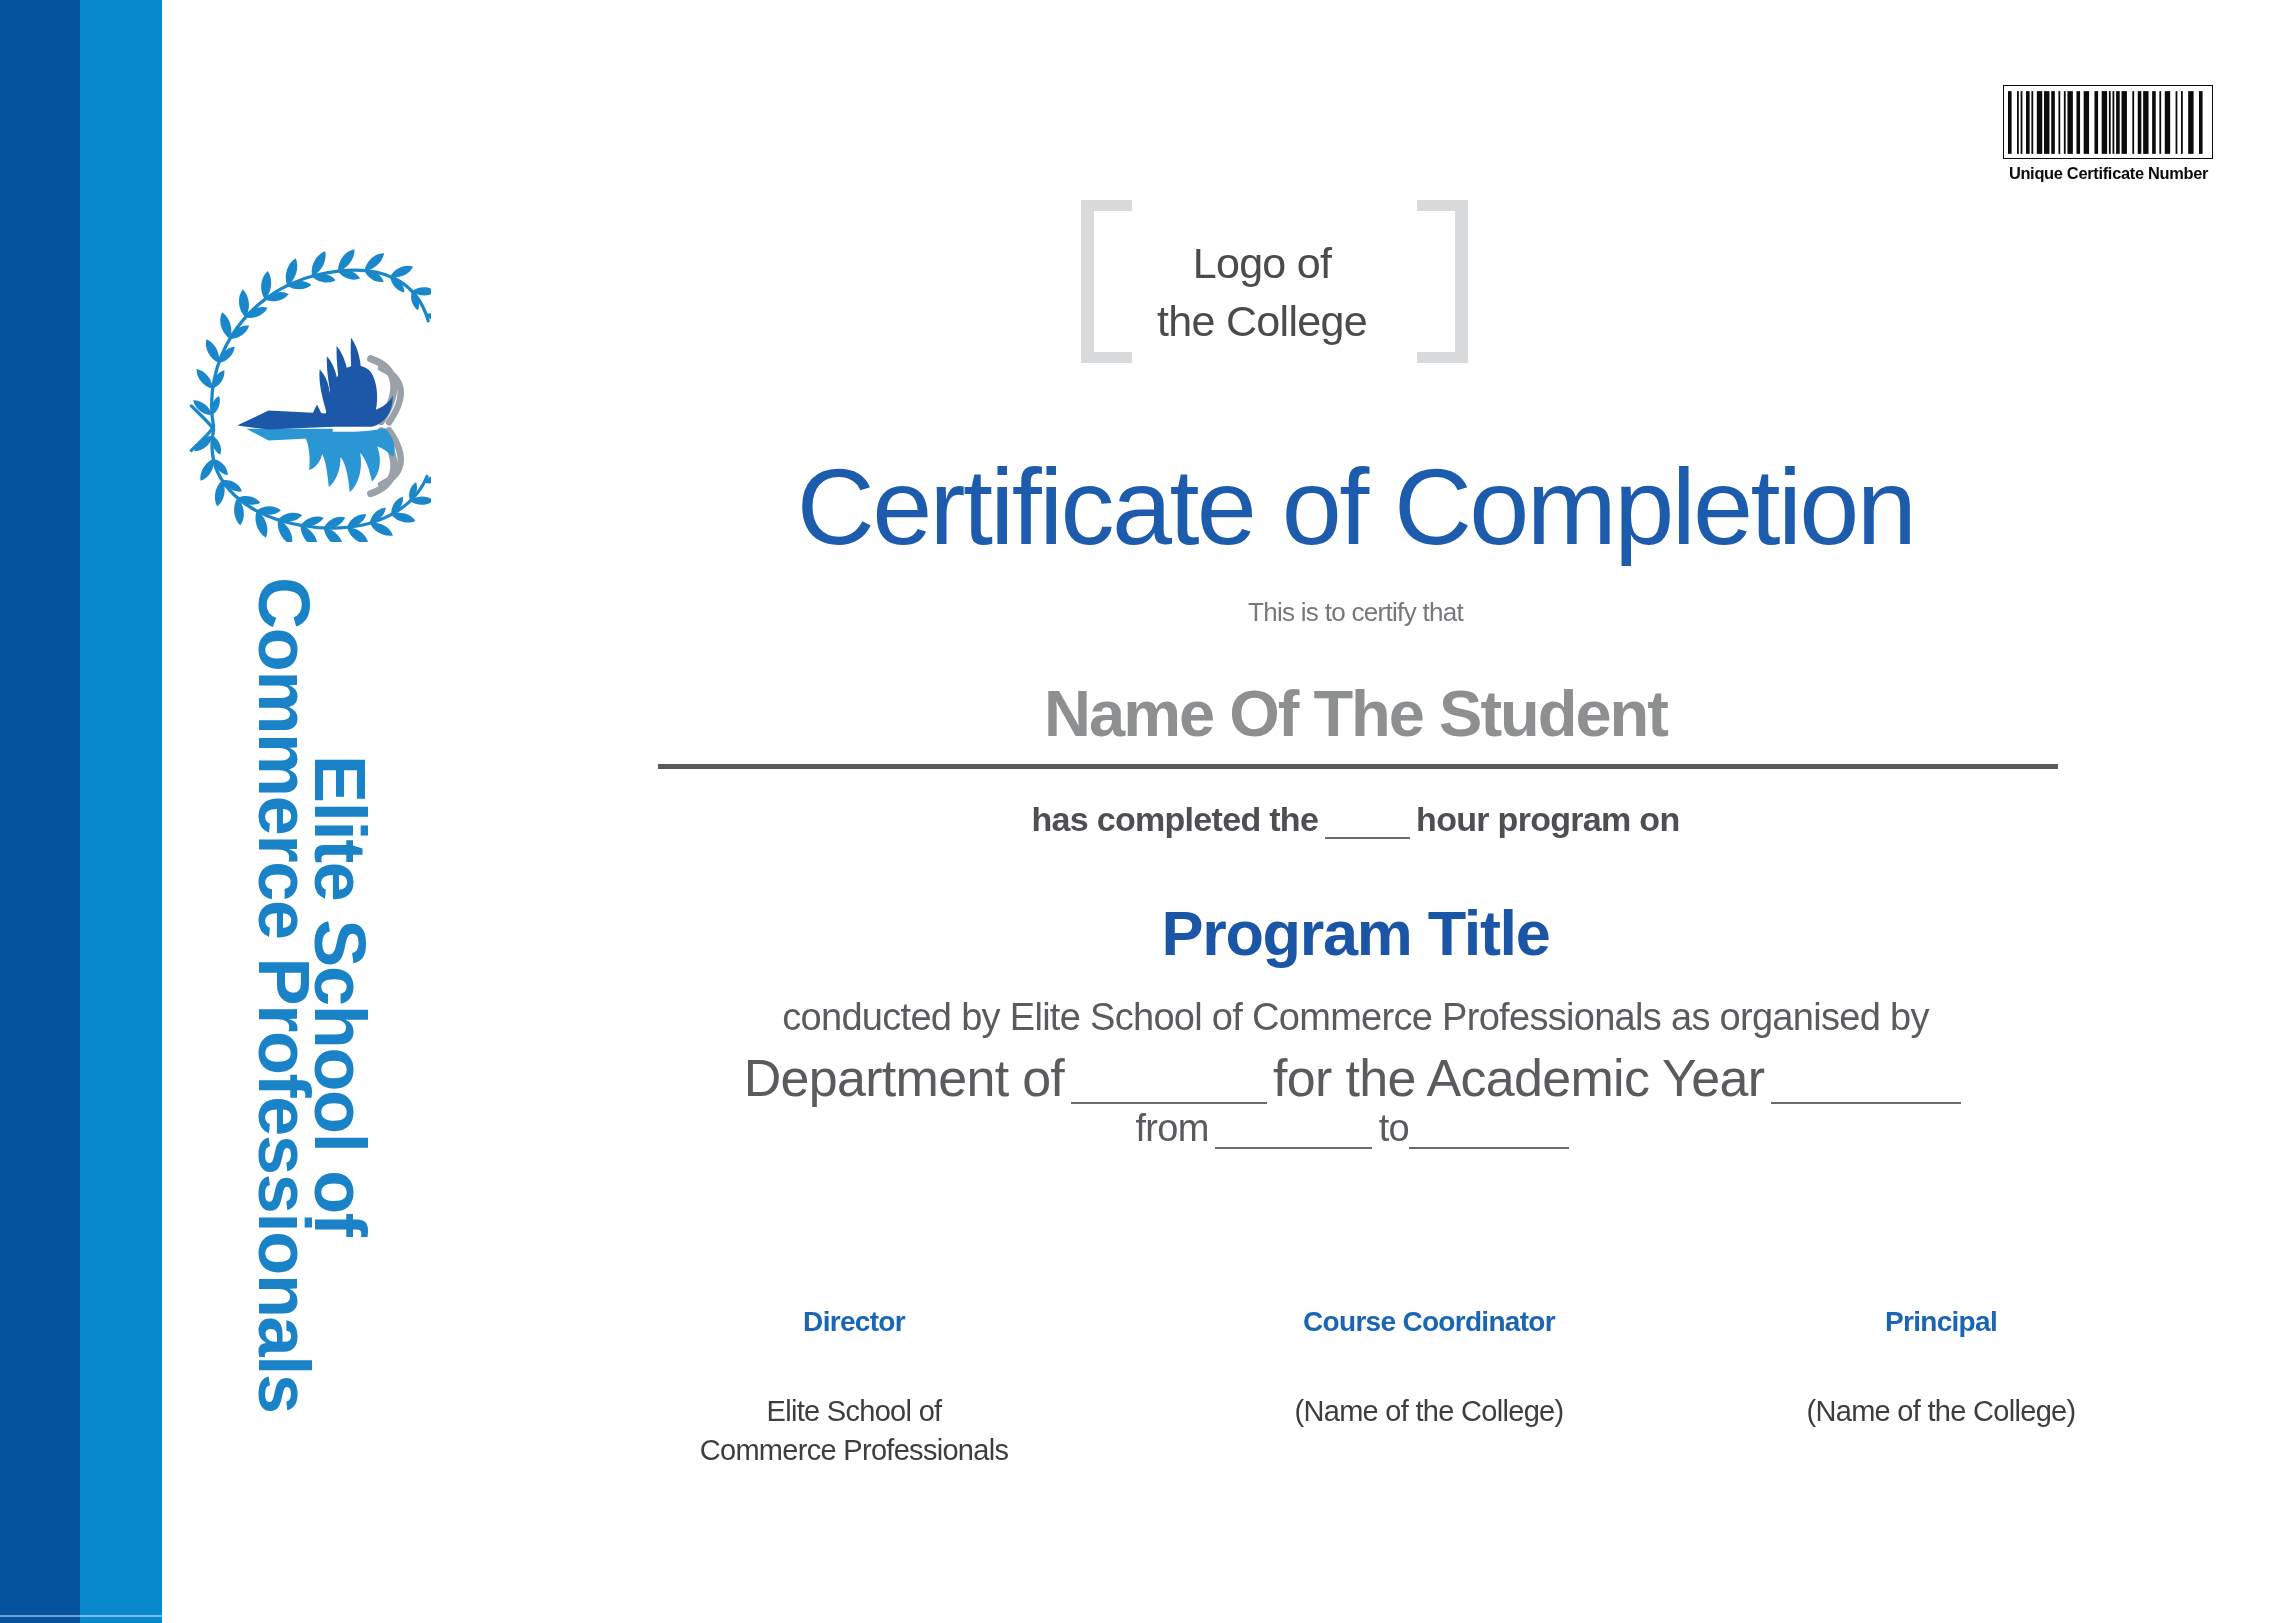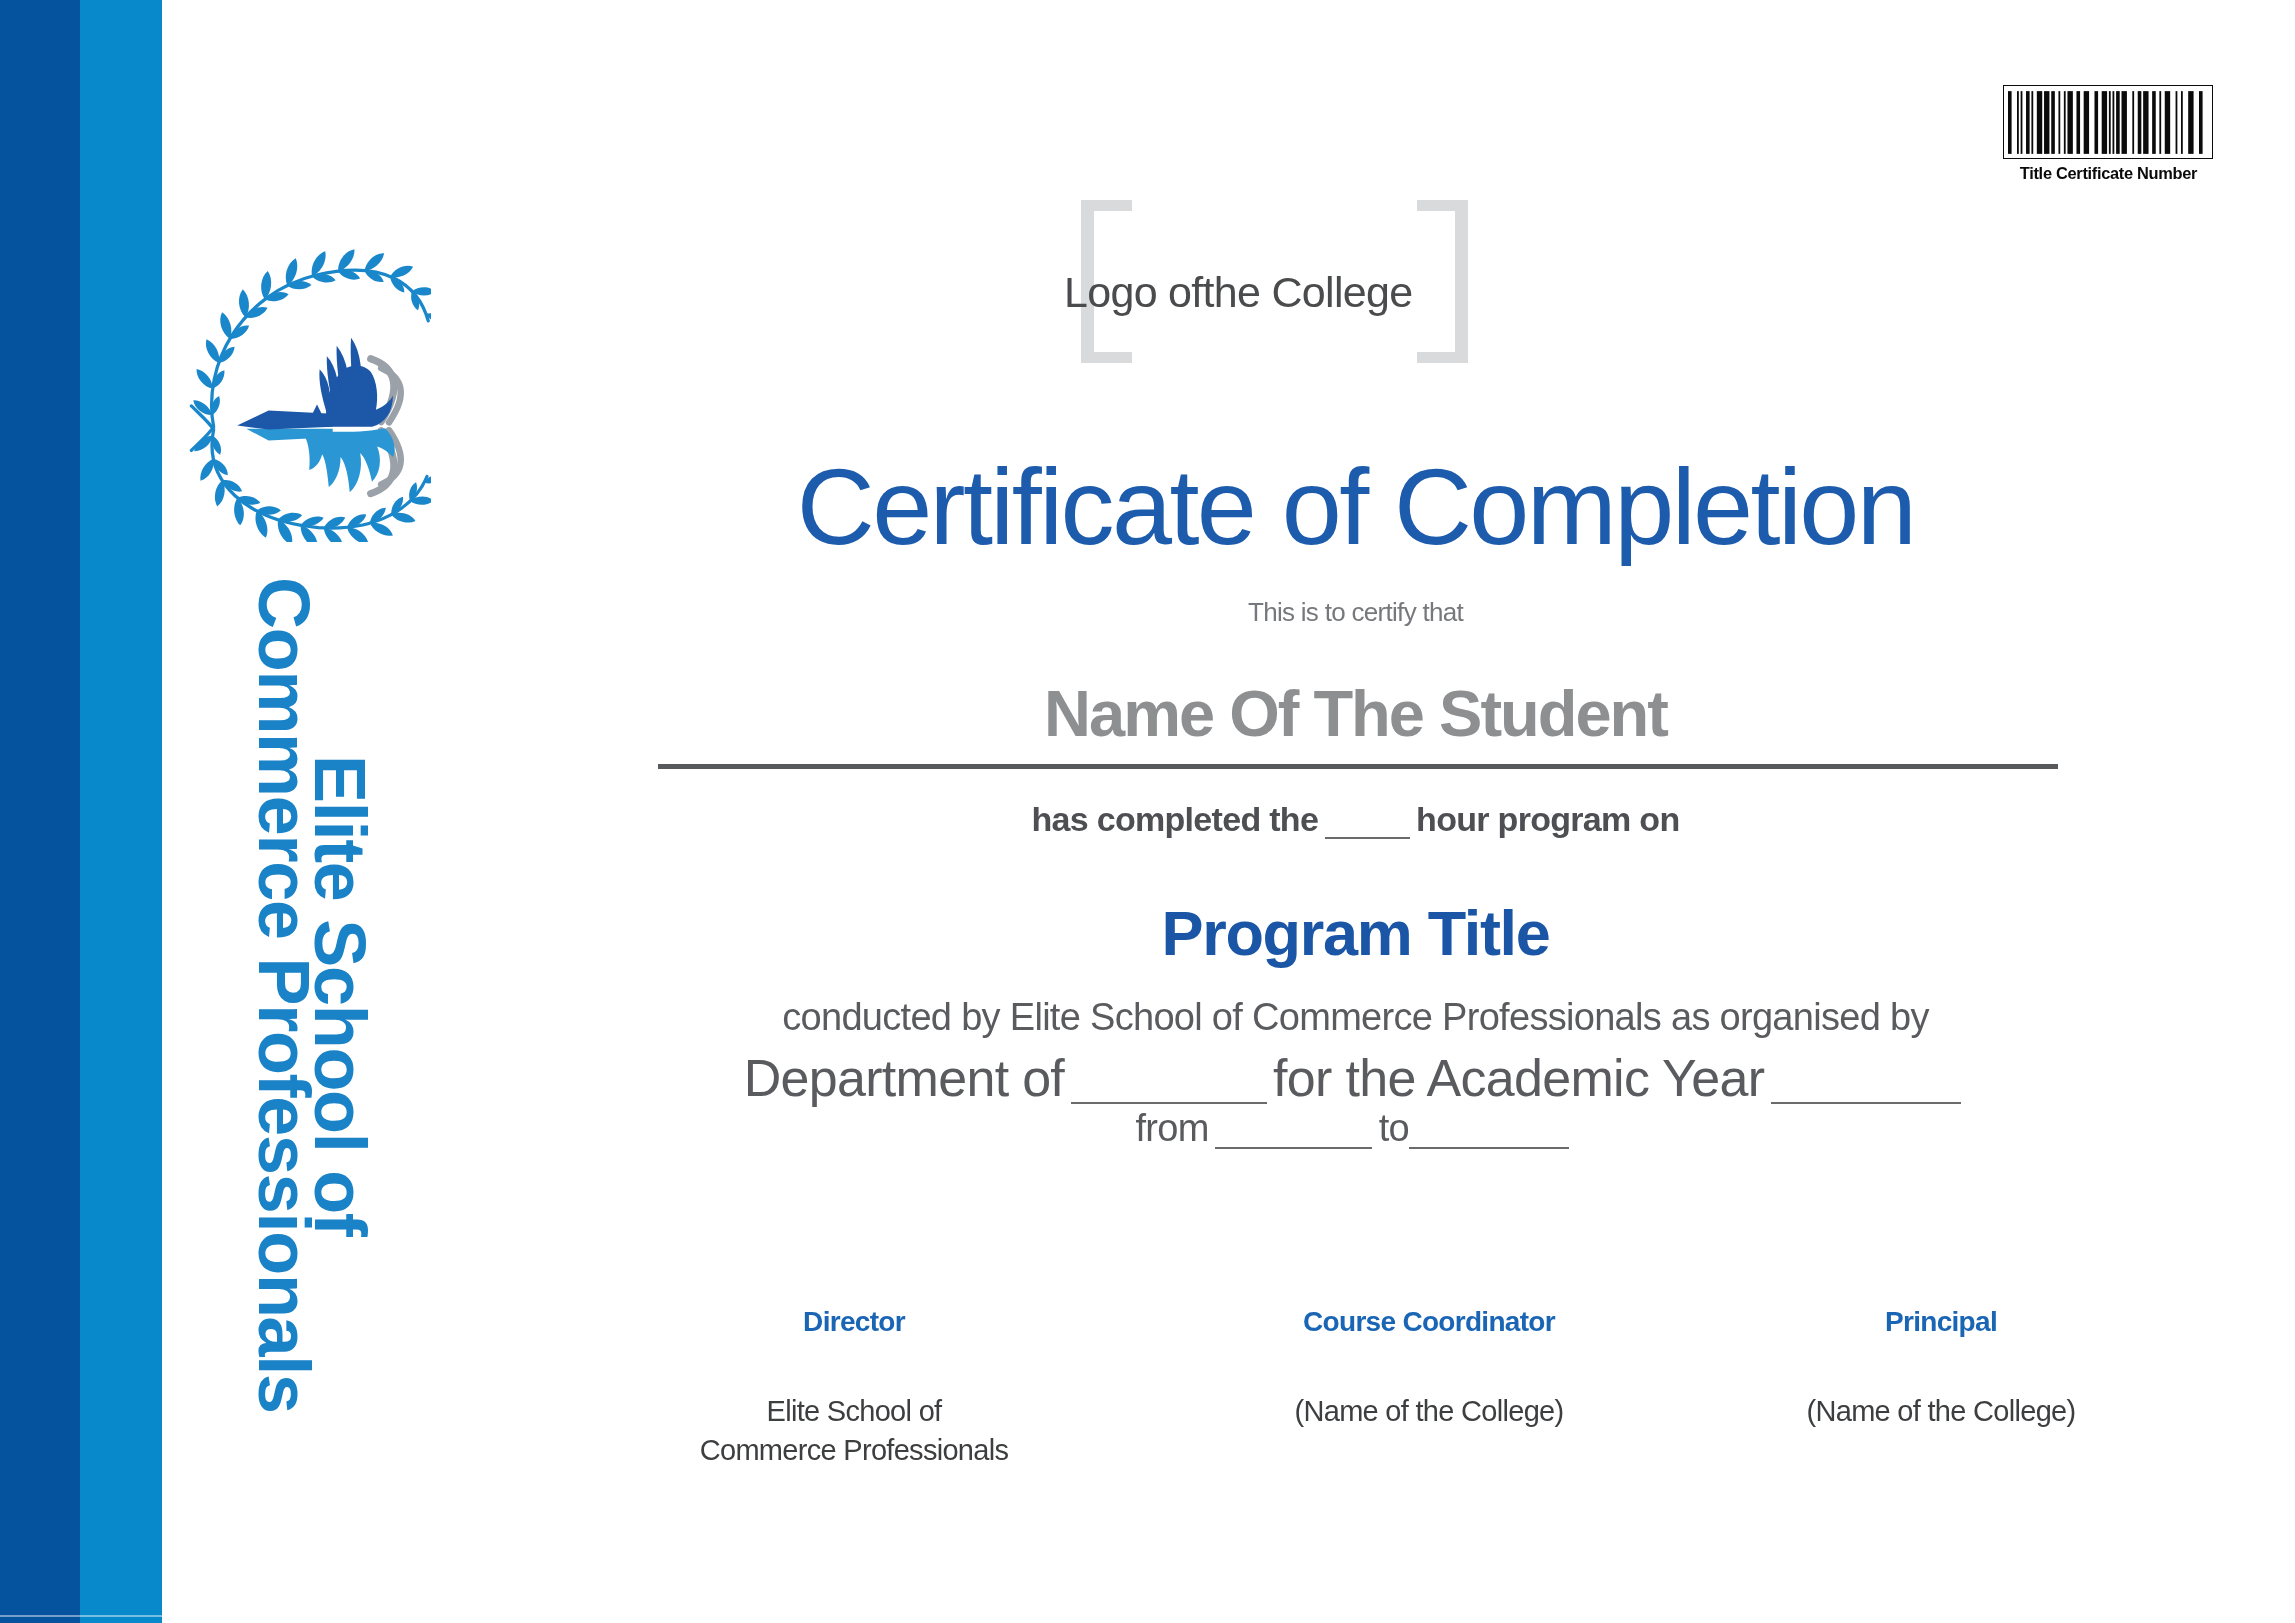--- a/index.html
+++ b/index.html
@@ -21,22 +21,22 @@
     writing-mode:vertical-rl;text-align:center;
     font-size:72px;font-weight:bold;letter-spacing:-1.3px;line-height:0.78;
     color:#1a83c7;white-space:nowrap;
   }
 
   
   .bracket{position:absolute;top:200px;width:38px;height:141px;border-top:11px solid #d9dadb;border-bottom:11px solid #d9dadb}
   .bracket-left{left:1081px;border-left:13px solid #d9dadb}
   .bracket-right{left:1417px;border-right:13px solid #d9dadb}
   .logo-ph-text{
-    position:absolute;left:1064px;top:216px;width:308px;height:151px;
-    display:flex;flex-direction:row;align-items:center;
+    position:absolute;left:1108px;top:216px;width:308px;height:151px;
+    display:flex;flex-direction:column;justify-content:center;align-items:center;
     color:#4a4b4d;font-size:43px;letter-spacing:-0.7px;line-height:58px;white-space:nowrap;
   }
 
   
   .barcode-box{position:absolute;left:2003px;top:85px;width:208px;height:72px;border:1.3px solid #0b0b0b;background:#fff;display:flex;align-items:center;justify-content:center}
   .barcode-caption{position:absolute;left:1963px;top:164px;width:291px;text-align:center;font-size:16.4px;font-weight:bold;letter-spacing:-0.3px;color:#0b0b0b}
 
   
   .cline{position:absolute;left:416px;width:1879px;text-align:center;white-space:nowrap}
   .cert-title{top:453px;font-size:108px;letter-spacing:-2.6px;line-height:1;color:#1d5bac}
@@ -194,21 +194,21 @@
       <rect x="206.76" y="0" width="8.27" height="96" fill="#0b0b0b"></rect>
       <rect x="220.54" y="0" width="5.51" height="96" fill="#0b0b0b"></rect>
       <rect x="231.57" y="0" width="2.76" height="96" fill="#0b0b0b"></rect>
       <rect x="239.84" y="0" width="8.27" height="96" fill="#0b0b0b"></rect>
       <rect x="256.38" y="0" width="2.76" height="96" fill="#0b0b0b"></rect>
       <rect x="264.65" y="0" width="2.76" height="96" fill="#0b0b0b"></rect>
       <rect x="275.68" y="0" width="8.27" height="96" fill="#0b0b0b"></rect>
       <rect x="292.22" y="0" width="5.51" height="96" fill="#0b0b0b"></rect>
     </svg>
 </div>
-<div class="barcode-caption">Title Certificate Number</div>
+<div class="barcode-caption">Unique Certificate Number</div>
 
 <div class="cline cert-title">Certificate of Completion</div>
 <div class="cline certify">This is to certify that</div>
 <div class="cline student-name">Name Of The Student</div>
 <div class="name-underline"></div>
 
 <div class="cline completed">
   <span>has completed the</span><span class="blank blank-hours"></span><span>hour program on</span>
 </div>
 

